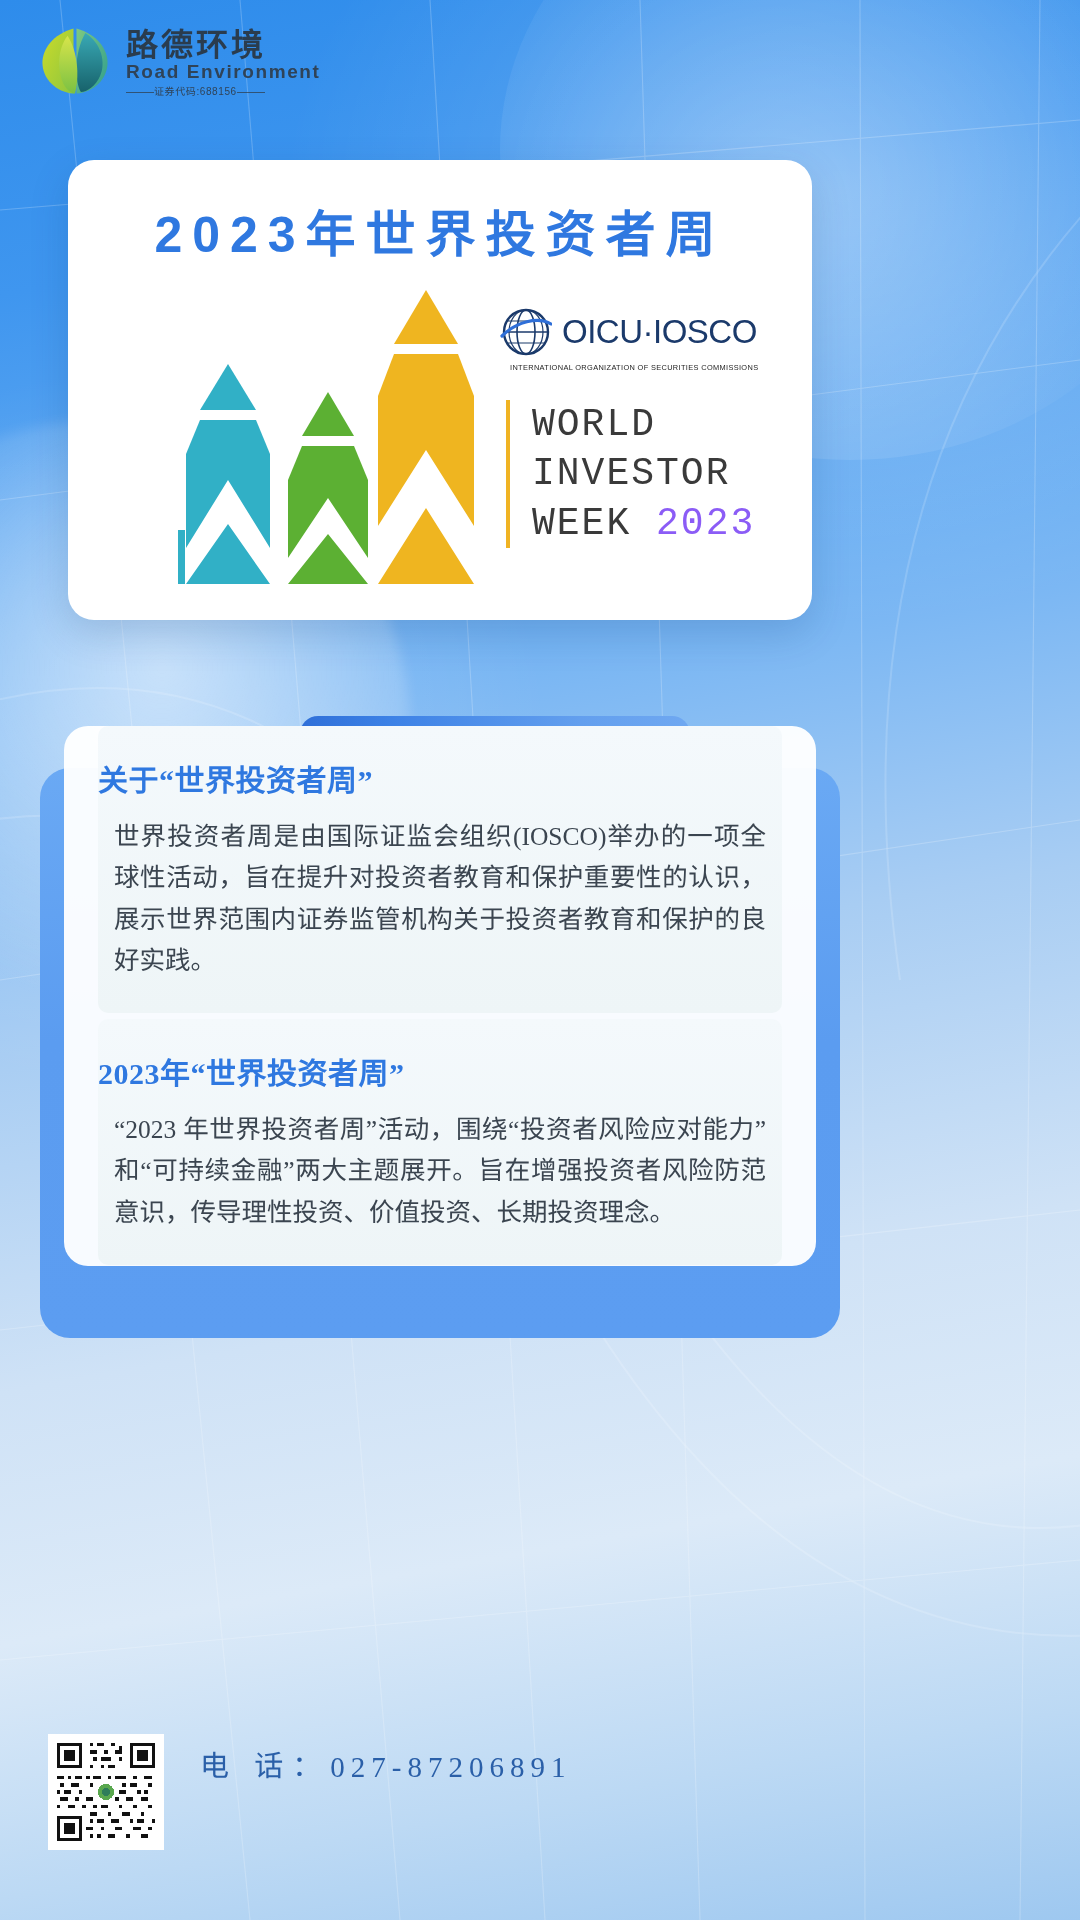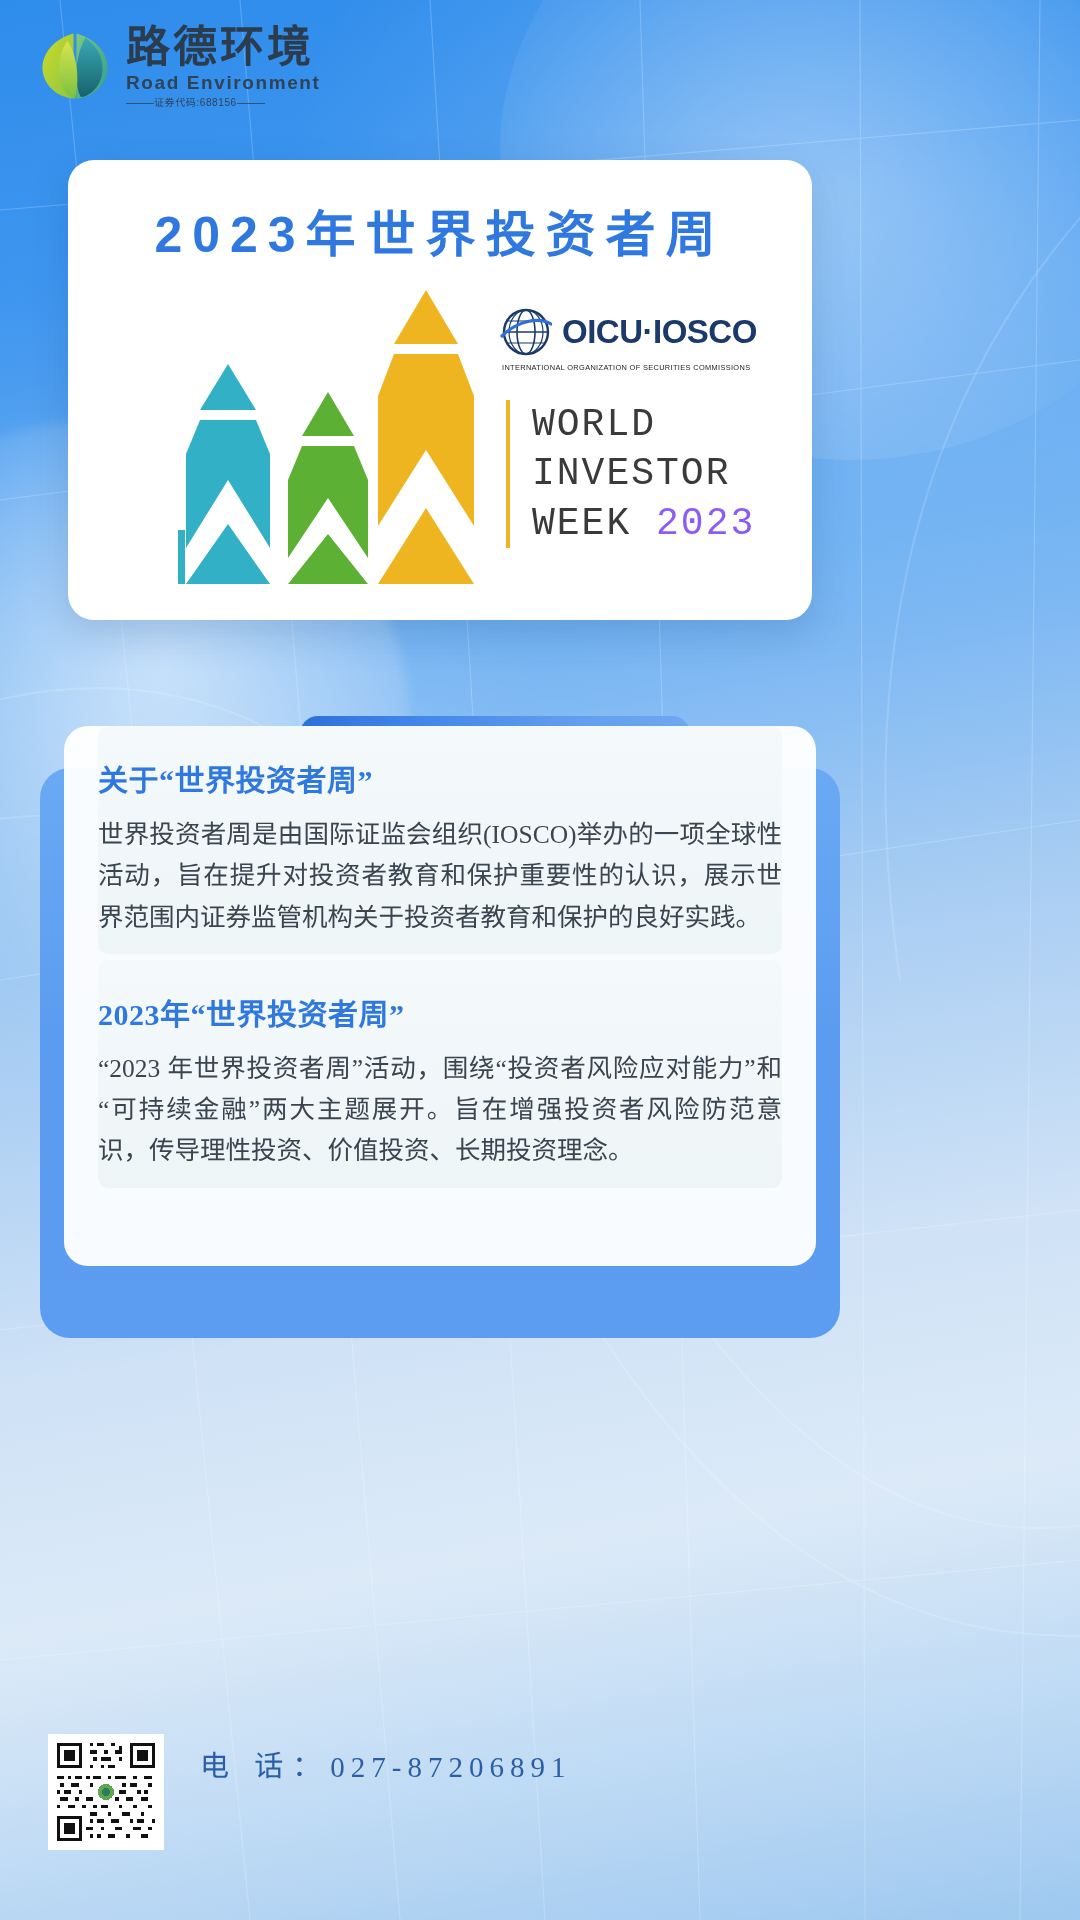--- a/index.html
+++ b/index.html
@@ -29,22 +29,22 @@
     background:radial-gradient(circle at 40% 60%, rgba(255,255,255,.30), rgba(255,255,255,0) 68%);
   }
 
   
   .brand{
     position:absolute;left:38px;top:24px;display:flex;align-items:center;gap:14px;z-index:6;
   }
   .brand-mark{width:74px;height:74px;flex:0 0 74px;}
   .brand-text{display:flex;flex-direction:column;line-height:1;padding-top:4px;}
   .brand-cn{
-    font-size:44px;font-weight:bold;color:#2a3c4e;letter-spacing:3px;
-    font-family:Liberation Mono, monospace;
+    font-size:32px;font-weight:bold;color:#2a3c4e;letter-spacing:3px;
+    font-family:Liberation Sans, sans-serif;
   }
   .brand-en{
     font-size:19px;color:#2f4358;letter-spacing:1.6px;margin-top:1px;font-weight:600;
   }
   .brand-code{
     display:flex;align-items:center;gap:0;margin-top:6px;
   }
   .brand-code .rule{width:28px;height:1px;background:#2f4358;opacity:.8;display:block;}
   .brand-code .code-txt{font-size:10px;color:#2f4358;letter-spacing:.6px;}
 
@@ -60,25 +60,25 @@
     font-size:50px;font-weight:bold;color:#2f78e0;letter-spacing:10px;
     font-family:"Liberation Sans","DejaVu Sans",sans-serif;
   }
   .wiw{
     position:relative;width:100%;height:330px;margin-top:4px;
   }
   .wiw-art{position:absolute;left:110px;top:14px;}
   .iosco{position:absolute;left:432px;top:36px;width:268px;}
   .iosco-row{display:flex;align-items:center;gap:10px;}
   .iosco-word{
-    font-size:33px;font-weight:bold;color:#1b3a6b;letter-spacing:-.5px;
+    font-size:33px;font-weight:normal;color:#1b3a6b;letter-spacing:-.5px;
     font-family:"Liberation Sans","DejaVu Sans",sans-serif;
   }
   .iosco-sub{
-    font-size:7.4px;color:#222;letter-spacing:.35px;margin-top:5px;margin-left:2px;
+    font-size:7.4px;color:#222;letter-spacing:.35px;margin-top:5px;margin-left:10px;
     white-space:nowrap;font-family:"Liberation Sans","DejaVu Sans",sans-serif;
   }
   .wiw-words{
     position:absolute;left:438px;top:130px;border-left:4px solid #f0b323;padding-left:22px;
   }
   .wiw-words div{
     font-size:38px;color:#3a3a3a;letter-spacing:2px;line-height:1.3;font-weight:400;
     font-family:Liberation Mono, monospace;
   }
   .wiw-year{color:#8b5cf6;font-weight:400;}
@@ -110,21 +110,21 @@
     border-radius:10px;margin:0 0 6px 0;padding:6px 0 16px 0;
   }
   .sec-h{
     font-size:30px;font-weight:bold;color:#2f78e0;
     letter-spacing:.5px;margin:24px 0 14px 0;
     font-family:"Liberation Serif","DejaVu Serif",serif;
   }
   .sec-p{
     font-size:25.5px;color:#3b4550;line-height:1.62;text-align:justify;
     font-family:"Liberation Serif","DejaVu Serif",serif;
-    margin:0;
+    margin:16px;
   }
 
   
   .footer{
     position:absolute;left:0;bottom:0;width:1080px;height:220px;z-index:6;
     display:flex;align-items:center;
   }
   .qr{
     position:absolute;left:48px;top:34px;width:116px;height:116px;background:#fff;
     padding:5px;box-sizing:border-box;

